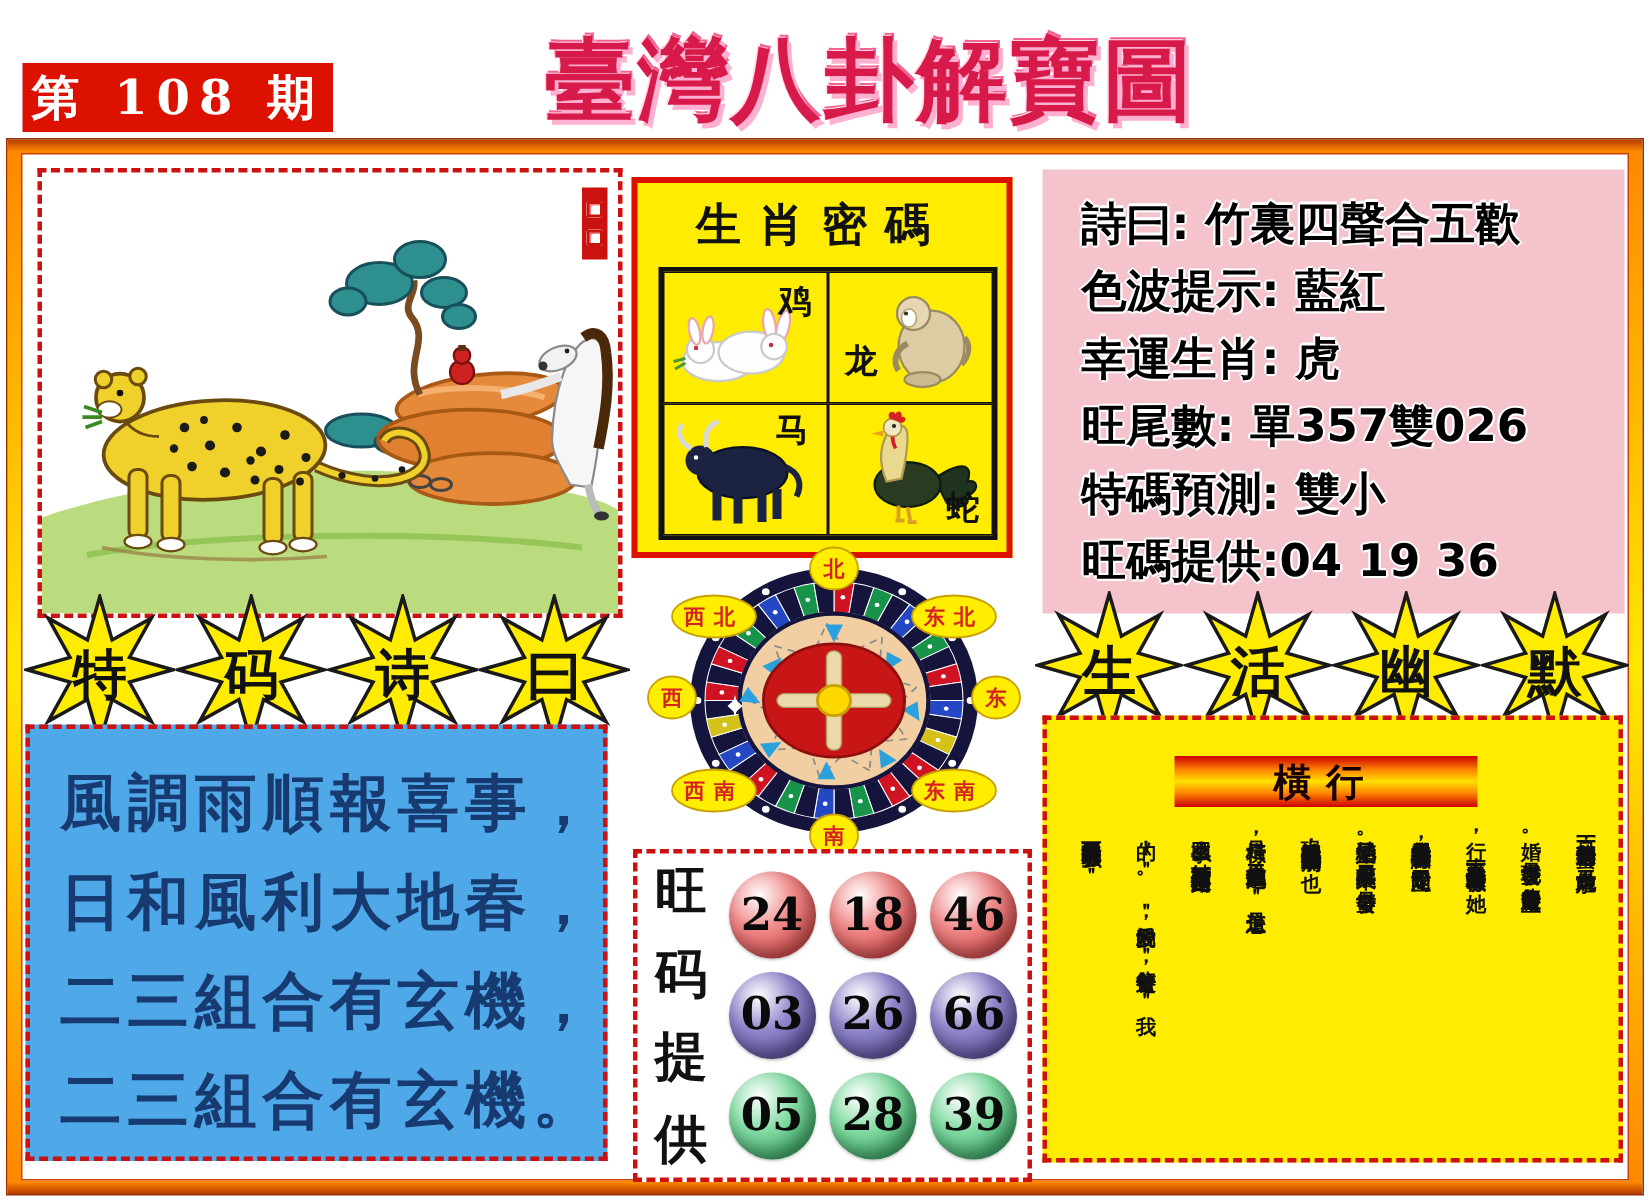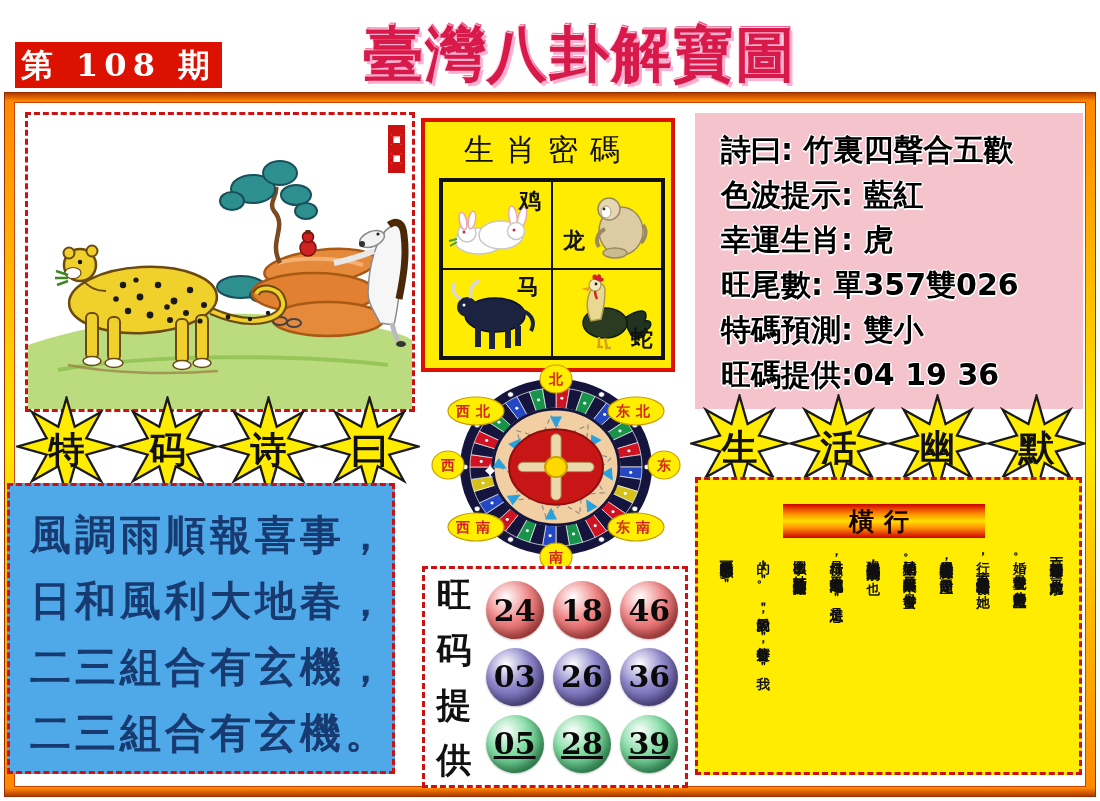--- a/index.html
+++ b/index.html
@@ -31,29 +31,29 @@
           box-shadow:inset 0 0 0 2px #cc1111, inset 3px 3px 0 #e88;}
 
   .stars-row{position:absolute;display:flex;justify-content:space-between;}
   .stars-row.left{left:16px;top:396px;width:404px;height:110px;}
   .stars-row.right{left:690px;top:394px;width:396px;height:108px;}
   .star{position:relative;width:108px;height:108px;}
   .star svg{position:absolute;inset:0;}
   .star-char{position:absolute;inset:0;display:flex;align-items:center;justify-content:center;
              font-family:"DejaVu Serif",serif;font-weight:bold;font-size:36px;color:#111;}
 
-  .poem-box{position:absolute;left:7px;top:483px;width:388px;height:291px;background:#4fa8e8;
+  .poem-box{position:absolute;left:17px;top:483px;width:388px;height:291px;background:#4fa8e8;
             padding:16px 0 0 20px;}
   .poem-line{font-family:"DejaVu Serif",serif;font-weight:bold;font-size:41px;line-height:66px;
              color:#173a70;letter-spacing:4px;white-space:nowrap;}
 
   
   .zodiac-box{position:absolute;left:421px;top:118px;width:254px;height:254px;background:#ffec00;
               border:4px solid #dd1100;box-sizing:border-box;}
-  .zodiac-title{margin-top:8px;text-align:center;font-family:"DejaVu Serif",serif;font-weight:normal;
+  .zodiac-title{margin-top:8px;text-align:center;font-family:"DejaVu Serif",serif;font-weight:bold;
                 font-size:30px;letter-spacing:12px;color:#111;white-space:nowrap;}
   .zodiac-grid{position:absolute;left:14px;top:56px;width:220px;height:176px;
                display:grid;grid-template-columns:1fr 1fr;grid-template-rows:1fr 1fr;
                border:3px solid #111;}
   .zcell{position:relative;border:1.5px solid #111;overflow:hidden;}
   .zcell svg{position:absolute;inset:0;width:100%;height:100%;}
   .zlabel{position:absolute;font-family:"DejaVu Serif",serif;font-weight:bold;font-size:22px;color:#111;}
   .zl-0{top:4px;right:10px;} .zl-1{bottom:12px;left:10px;}
   .zl-2{top:2px;right:12px;} .zl-3{bottom:2px;right:8px;}
 
@@ -64,21 +64,21 @@
                flex-direction:column;justify-content:space-between;align-items:center;}
   .balls-label span{font-family:"DejaVu Serif",serif;font-weight:bold;font-size:35px;color:#111;line-height:1;}
   .balls-grid{position:absolute;left:56px;top:8px;width:202px;height:200px;display:grid;
               grid-template-columns:repeat(3,1fr);grid-template-rows:repeat(3,1fr);
               justify-items:center;align-items:center;}
   .ball{width:58px;height:58px;border-radius:50%;display:flex;align-items:center;justify-content:center;
         font-family:"DejaVu Serif",serif;font-weight:bold;font-size:30px;color:#0a0a0a;
         box-shadow:inset -4px -6px 10px rgba(0,0,0,.35), 0 1px 2px rgba(0,0,0,.25);}
   .ball.r0{background:radial-gradient(circle at 35% 28%,#ffffff 0%,#f08a8a 40%,#d03030 100%);}
   .ball.r1{background:radial-gradient(circle at 35% 28%,#ffffff 0%,#9189cc 40%,#4a3f92 100%);}
-  .ball.r2{background:radial-gradient(circle at 35% 28%,#ffffff 0%,#84dca4 40%,#1f9a50 100%);text-decoration:underline;}
+  .ball.r2{background:radial-gradient(circle at 35% 28%,#ffffff 0%,#84dca4 40%,#1f9a50 100%);}
 
   
   .tips-box{position:absolute;left:695px;top:113px;width:388px;height:296px;background:#f5c3cb;
             padding:14px 0 0 26px;box-sizing:border-box;}
   .tip-line{font-weight:bold;font-size:30px;line-height:45px;color:#000;white-space:nowrap;
             text-shadow:1.5px 0 #fff,-1.5px 0 #fff,0 1.5px #fff,0 -1.5px #fff,1px 1px #fff,-1px -1px #fff;}
 
   .story-box{position:absolute;left:695px;top:477px;width:387px;height:298px;background:#ffec00;}
   .banner{position:absolute;left:85px;top:24px;width:202px;height:34px;
           background:linear-gradient(180deg,#cc0000 0%,#ff8800 28%,#ffe000 50%,#ff8800 72%,#cc0000 100%);
@@ -483,21 +483,21 @@
       <span>码</span>
       <span>提</span>
       <span>供</span>
     </div>
     <div class="balls-grid">
       <span class="ball r0">24</span>
       <span class="ball r0">18</span>
       <span class="ball r0">46</span>
       <span class="ball r1">03</span>
       <span class="ball r1">26</span>
-      <span class="ball r1">36</span>
+      <span class="ball r1">66</span>
       <span class="ball r2">05</span>
       <span class="ball r2">28</span>
       <span class="ball r2">39</span>
     </div>
   </div>
 
   <div class="tips-box">
     <div class="tip-line">詩曰: 竹裏四聲合五歡</div>
     <div class="tip-line">色波提示: 藍紅</div>
     <div class="tip-line">幸運生肖: 虎</div>

